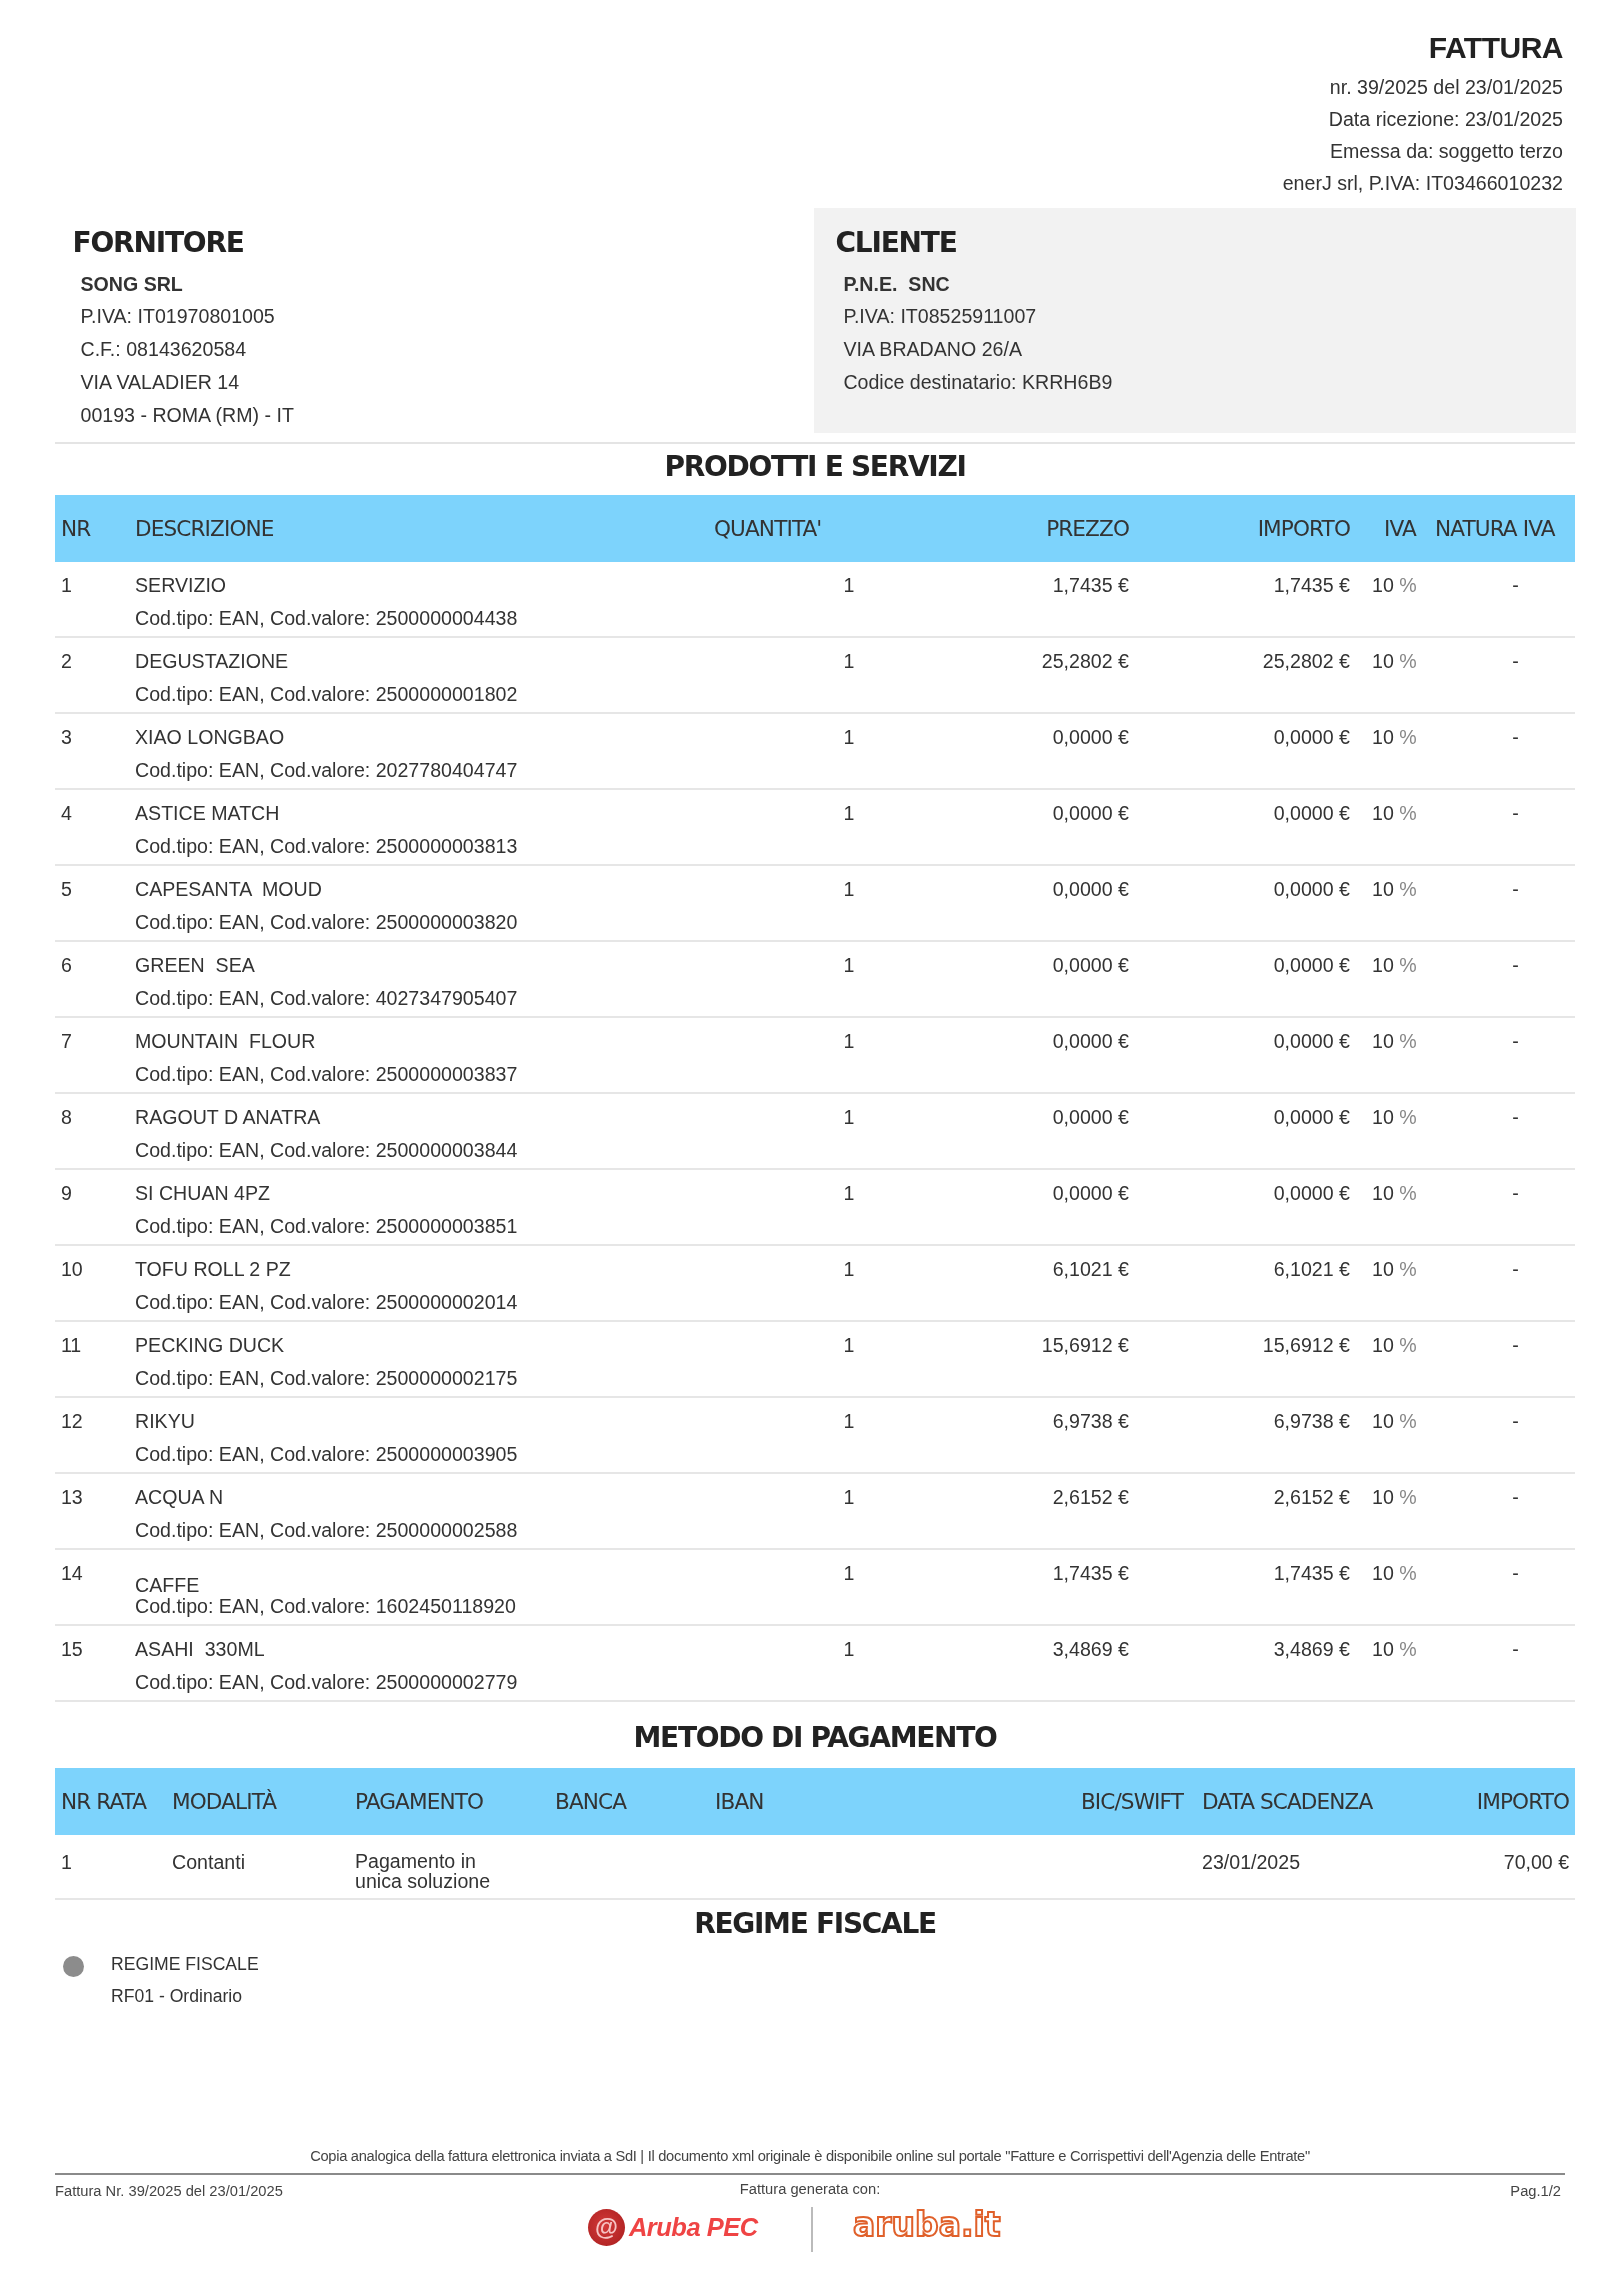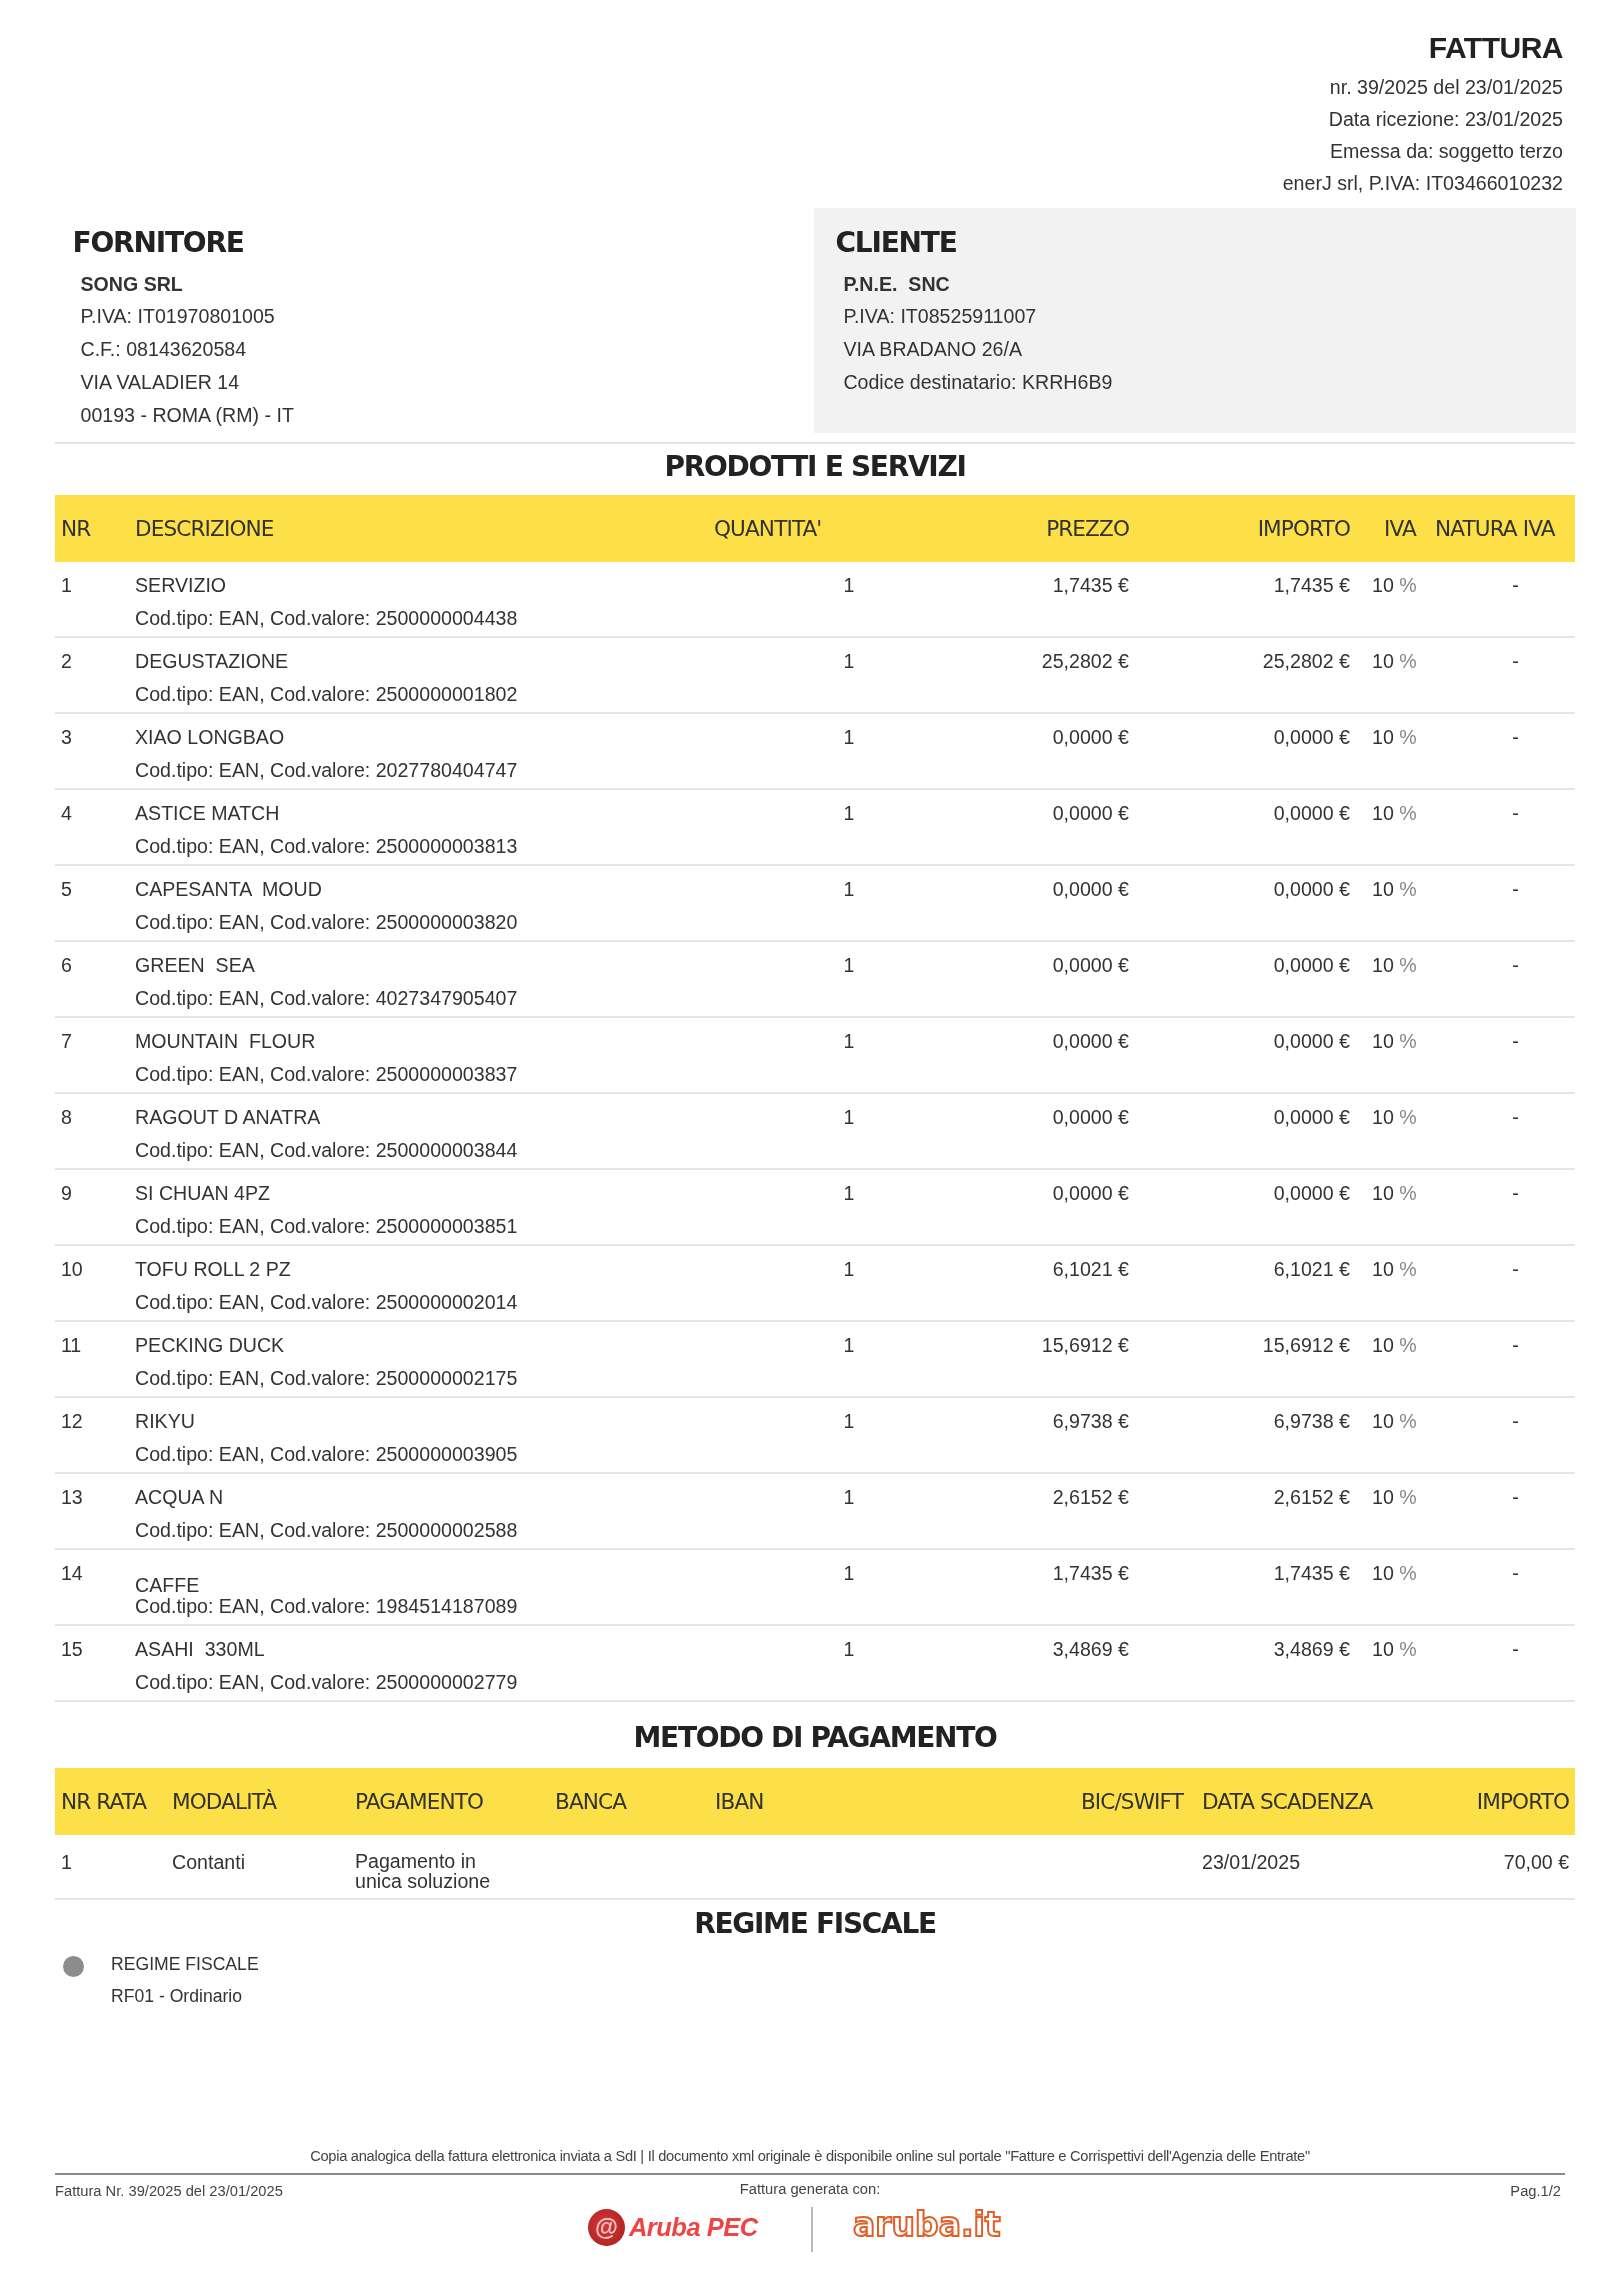--- a/index.html
+++ b/index.html
@@ -18,21 +18,21 @@
   .party-title { font-size: 28px; font-weight: bold; letter-spacing: -1.2px; color: #222; margin: 7.8px 0 9.8px 7.8px; }
   .party-name { font-size: 19.6px; font-weight: bold; color: #333; margin-left: 15.7px; line-height: 32px; }
   .party-line { font-size: 19.6px; color: #333; margin-left: 15.7px; line-height: 33px; }
 
   .rule { position: absolute; left: 55px; width: 1520px; height: 2px; background: #e4e4e4; }
 
   .section-title { position: absolute; left: 55px; width: 1520px; text-align: center; font-size: 28px; font-weight: bold; letter-spacing: -1.3px; color: #222; }
 
   
   #products { position: absolute; left: 55px; top: 495px; width: 1520px; }
-  .thead { height: 67px; background: #fde047; display: flex; align-items: center; font-size: 21.6px; color: #333; letter-spacing: -0.9px; font-family: "DejaVu Sans", sans-serif; }
+  .thead { height: 67px; background: #7dd3fc; display: flex; align-items: center; font-size: 21.6px; color: #333; letter-spacing: -0.9px; font-family: "DejaVu Sans", sans-serif; }
   .row { position: relative; height: 76px; border-bottom: 2px solid #e6e6e6; font-size: 19.6px; color: #333; }
   .row .c { position: absolute; top: 11.8px; }
   .row .sub { position: absolute; top: 45px; left: 80px; font-size: 19.6px; color: #333; }
   .col-nr { left: 5.9px; }
   .col-desc { left: 80px; }
   .col-qty { left: 755px; width: 78px; text-align: center; }
   .col-price { right: 446px; text-align: right; }
   .col-amt { right: 225px; text-align: right; }
   .col-iva { left: 1317px; }
   .col-iva .pct { color: #888; }
@@ -237,21 +237,21 @@
         <span class="sub">Cod.tipo: EAN, Cod.valore: 2500000002588</span>
         <span class="c col-iva"><span>10</span> <span class="pct">%</span></span>
       </div>
       <div class="row">
         <span class="c col-nr">14</span>
         <span class="c col-desc" style="white-space: pre; margin-top: 12px;">CAFFE</span>
         <span class="c col-qty">1</span>
         <span class="c col-price">1,7435 €</span>
         <span class="c col-amt">1,7435 €</span>
         <span class="c col-nat">-</span>
-        <span class="sub">Cod.tipo: EAN, Cod.valore: 1984514187089</span>
+        <span class="sub">Cod.tipo: EAN, Cod.valore: 1602450118920</span>
         <span class="c col-iva"><span>10</span> <span class="pct">%</span></span>
       </div>
       <div class="row">
         <span class="c col-nr">15</span>
         <span class="c col-desc" style="white-space: pre;">ASAHI  330ML</span>
         <span class="c col-qty">1</span>
         <span class="c col-price">3,4869 €</span>
         <span class="c col-amt">3,4869 €</span>
         <span class="c col-nat">-</span>
         <span class="sub">Cod.tipo: EAN, Cod.valore: 2500000002779</span>

